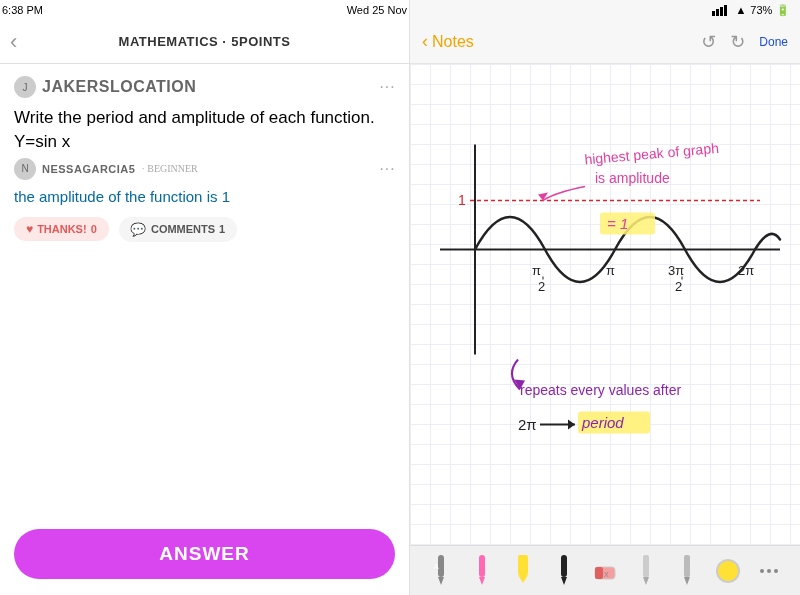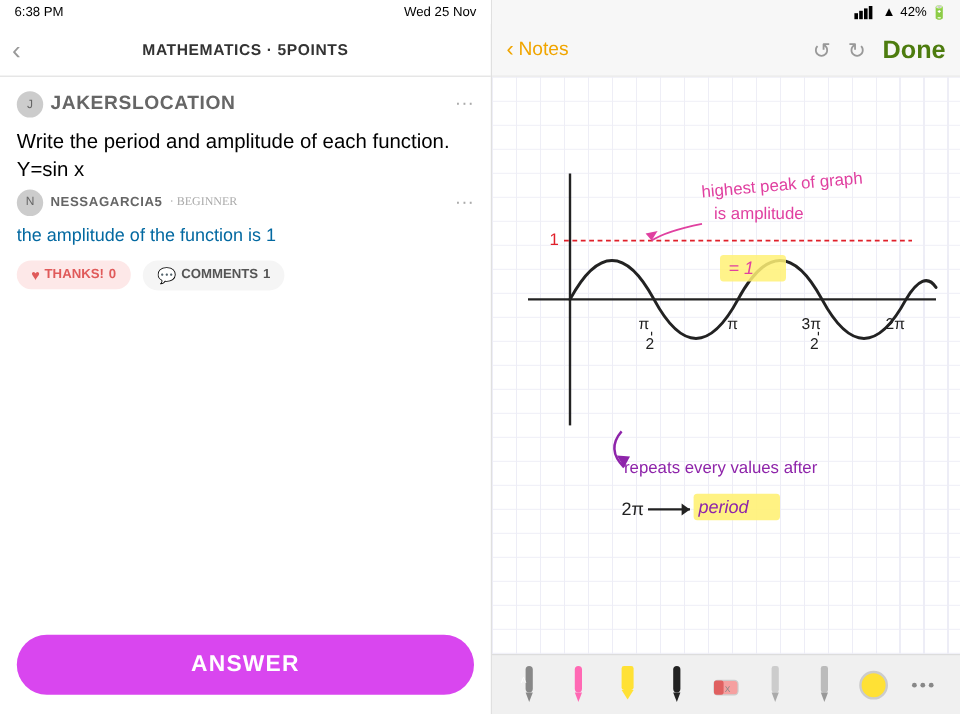--- a/index.html
+++ b/index.html
@@ -21,21 +21,21 @@
       flex-direction: column;
       border-right: 1px solid #e0e0e0;
     }
 
     .status-bar {
       height: 20px;
       background: #fff;
       display: flex;
       align-items: center;
       justify-content: space-between;
-      padding: 0 12px;
+      padding: 0 2px;
       font-size: 11px;
       color: #000;
     }
 
     .nav-bar {
       height: 44px;
       display: flex;
       align-items: center;
       justify-content: center;
       border-bottom: 1px solid #e0e0e0;
@@ -236,23 +236,23 @@
       display: flex;
       gap: 14px;
       align-items: center;
     }
     .notes-action-icon {
       font-size: 18px;
       color: #999;
       cursor: pointer;
     }
     .notes-done {
-      font-size: 21px;
-      font-weight: 700;
-      color: #4d7c0f;
+      font-size: 12px;
+      font-weight: 400;
+      color: #1d4ed8;
       cursor: pointer;
     }
 
     .notes-canvas {
       flex: 1;
       background: #fff;
       position: relative;
       overflow: hidden;
     }
 
@@ -370,21 +370,21 @@
 
   <div class="notes-status-bar">
     <span style="margin-right:auto;font-size:11px;"></span>
     <div class="signal-bars">
       <div class="bar" style="height:5px;"></div>
       <div class="bar" style="height:7px;"></div>
       <div class="bar" style="height:9px;"></div>
       <div class="bar" style="height:11px;"></div>
     </div>
     <span style="margin-left:4px;">▲</span>
-    <span>42%</span>
+    <span>73%</span>
     <span>🔋</span>
   </div>
 
   <div class="notes-nav-bar">
     <div class="notes-back">
       <span class="notes-back-chevron">‹</span>
       <span>Notes</span>
     </div>
     <div class="notes-actions">
       <span class="notes-action-icon">↺</span>

